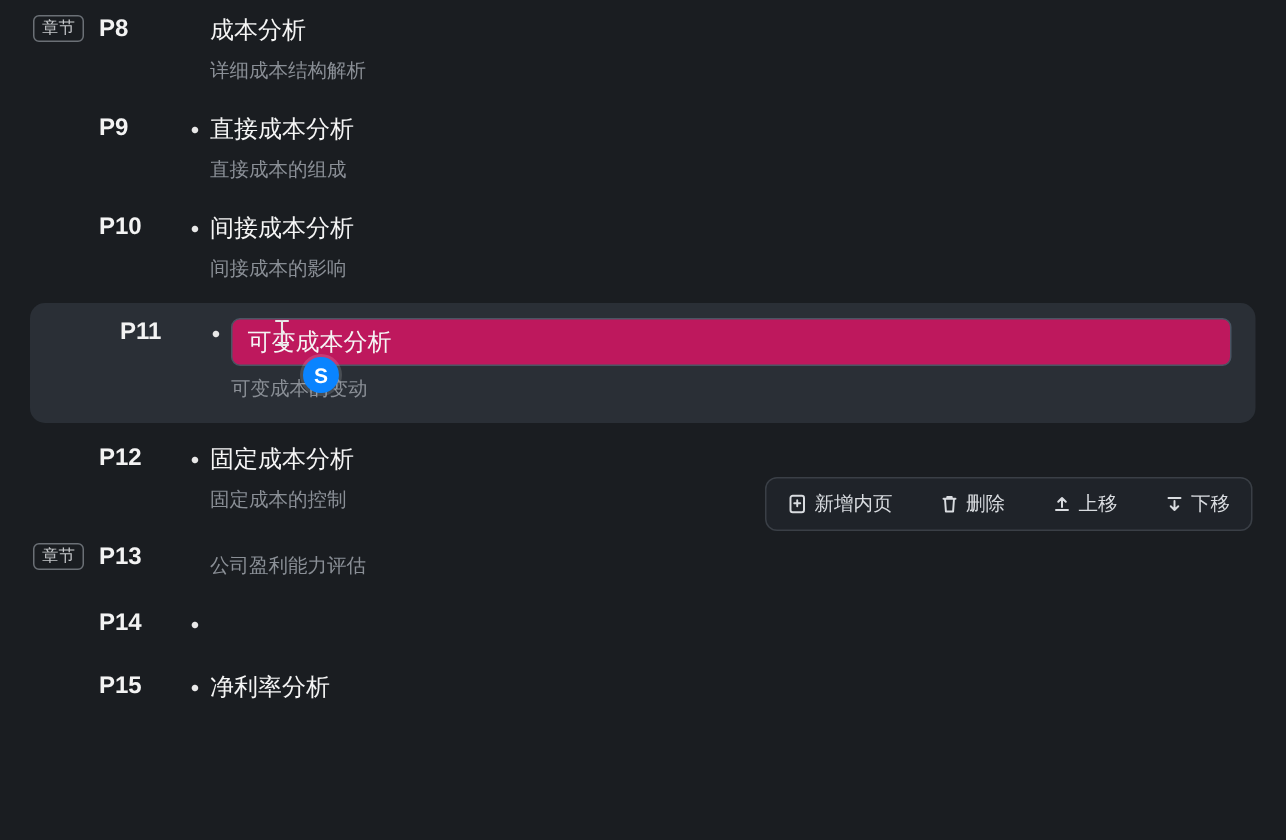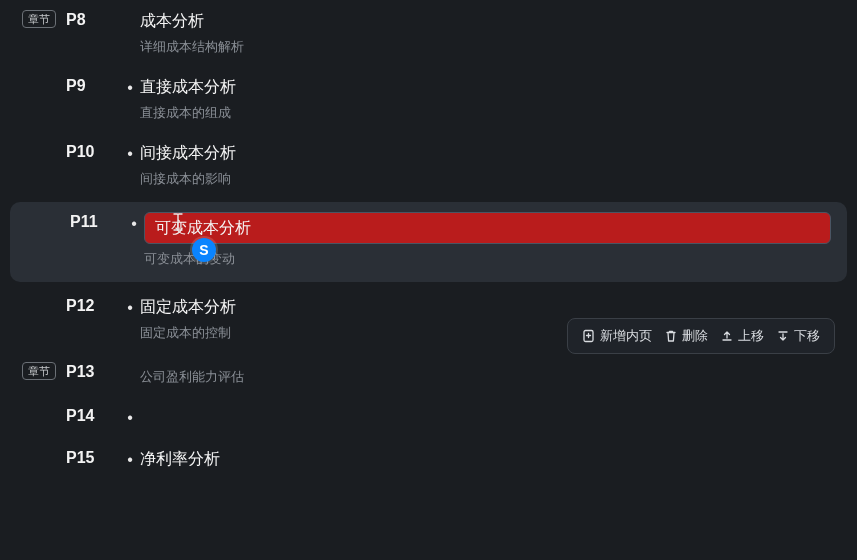--- a/index.html
+++ b/index.html
@@ -17,21 +17,21 @@
   }
   .row {
     display: flex;
     align-items: flex-start;
     padding: 10px 22px 10px 22px;
     position: relative;
   }
   .row.selected {
     background: #2a2f36;
     border-radius: 10px;
-    margin: 4px 10px;
+    margin: 4px 20px;
     padding: 10px 16px 14px 16px;
   }
   .badge-col {
     width: 44px;
     flex: 0 0 44px;
     display: flex;
     justify-content: flex-start;
   }
   .badge {
     border: 1px solid #6b7076;
@@ -69,21 +69,21 @@
     line-height: 22px;
   }
   .subtitle {
     font-size: 13px;
     color: #8a8f96;
     margin-top: 6px;
     line-height: 18px;
   }
   .title-input {
     width: 100%;
-    background: #b91c1c;
+    background: #be185d;
     border: 1px solid #4a5563;
     border-radius: 6px;
     color: #f5f5f5;
     font-size: 16px;
     font-weight: 500;
     padding: 6px 10px;
     font-family: inherit;
     outline: none;
   }
   .cursor-overlay {
@@ -99,21 +99,21 @@
     font-weight: 700;
     font-size: 14px;
     pointer-events: none;
     box-shadow: 0 0 0 2px rgba(255,255,255,0.15);
   }
   .toolbar {
     position: absolute;
     right: 22px;
     top: 318px;
     display: flex;
-    gap: 12px;
+    gap: 31px;
     background: #1f2329;
     border: 1px solid #3a3f46;
     border-radius: 8px;
     padding: 8px 14px;
     align-items: center;
   }
   .tool-btn {
     display: flex;
     align-items: center;
     gap: 4px;

